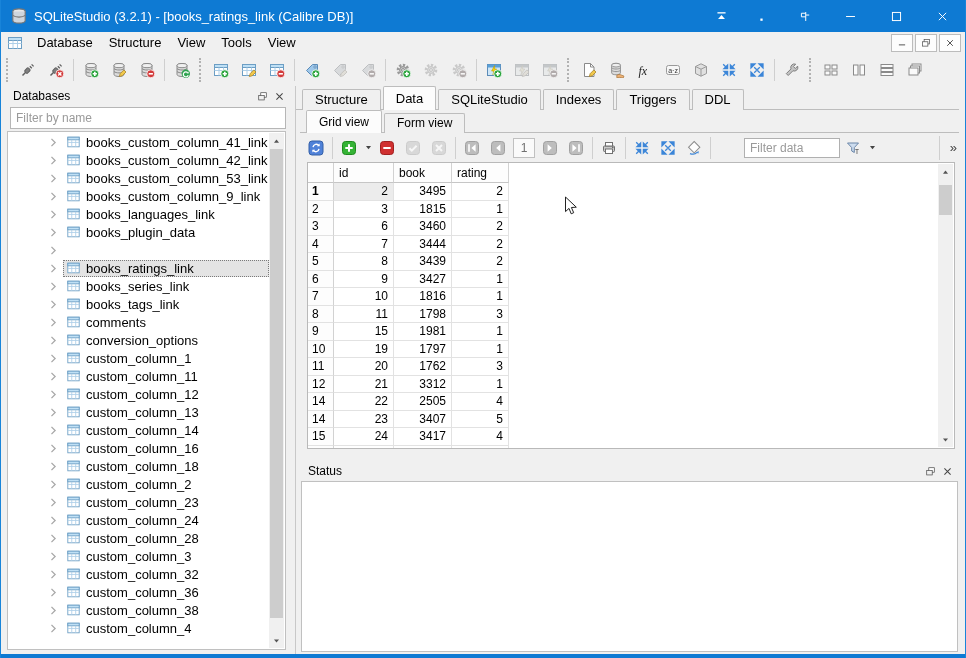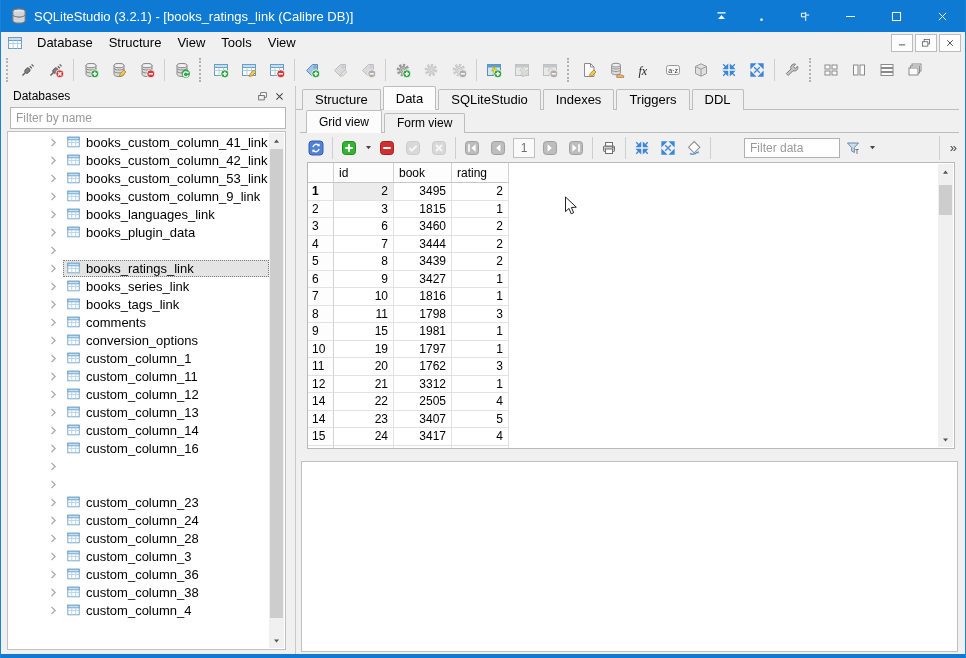--- a/index.html
+++ b/index.html
@@ -844,26 +844,46 @@
                 </span>
                 <span class="tree-label">custom_column_16</span>
               </span>
             </div>
             <div class="tree-row">
               <span class="chev" style="display: inline-flex; align-items: center; justify-content: center;">
                 <svg viewBox="0 0 16 16" xmlns="http://www.w3.org/2000/svg" width="100%" height="100%">
                   <path d="M5.5 3.5L10 8l-4.5 4.5" fill="none" stroke="#a8a8a8" stroke-width="1.6"></path>
                 </svg>
               </span>
-            </div>
-            <div class="tree-row">
-              <span class="chev" style="display: inline-flex; align-items: center; justify-content: center;">
-                <svg viewBox="0 0 16 16" xmlns="http://www.w3.org/2000/svg" width="100%" height="100%">
-                  <path d="M5.5 3.5L10 8l-4.5 4.5" fill="none" stroke="#a8a8a8" stroke-width="1.6"></path>
-                </svg>
+              <span class="tree-sel">
+                <span class="tree-ic" style="display: inline-flex; align-items: center; justify-content: center;">
+                  <svg viewBox="0 0 16 16" xmlns="http://www.w3.org/2000/svg" width="100%" height="100%">
+                    <rect x="1.5" y="2.5" width="13" height="11" fill="#fff" stroke="#6c9ec4"></rect>
+                    <rect x="1.5" y="2.5" width="13" height="3" fill="#bfe0f5" stroke="#6c9ec4"></rect>
+                    <path d="M1.5 8.5h13M6 5.5v8M10.5 5.5v8" stroke="#aecfe8" fill="none"></path>
+                  </svg>
+                </span>
+                <span class="tree-label">custom_column_18</span>
+              </span>
+            </div>
+            <div class="tree-row">
+              <span class="chev" style="display: inline-flex; align-items: center; justify-content: center;">
+                <svg viewBox="0 0 16 16" xmlns="http://www.w3.org/2000/svg" width="100%" height="100%">
+                  <path d="M5.5 3.5L10 8l-4.5 4.5" fill="none" stroke="#a8a8a8" stroke-width="1.6"></path>
+                </svg>
+              </span>
+              <span class="tree-sel">
+                <span class="tree-ic" style="display: inline-flex; align-items: center; justify-content: center;">
+                  <svg viewBox="0 0 16 16" xmlns="http://www.w3.org/2000/svg" width="100%" height="100%">
+                    <rect x="1.5" y="2.5" width="13" height="11" fill="#fff" stroke="#6c9ec4"></rect>
+                    <rect x="1.5" y="2.5" width="13" height="3" fill="#bfe0f5" stroke="#6c9ec4"></rect>
+                    <path d="M1.5 8.5h13M6 5.5v8M10.5 5.5v8" stroke="#aecfe8" fill="none"></path>
+                  </svg>
+                </span>
+                <span class="tree-label">custom_column_2</span>
               </span>
             </div>
             <div class="tree-row">
               <span class="chev" style="display: inline-flex; align-items: center; justify-content: center;">
                 <svg viewBox="0 0 16 16" xmlns="http://www.w3.org/2000/svg" width="100%" height="100%">
                   <path d="M5.5 3.5L10 8l-4.5 4.5" fill="none" stroke="#a8a8a8" stroke-width="1.6"></path>
                 </svg>
               </span>
               <span class="tree-sel">
                 <span class="tree-ic" style="display: inline-flex; align-items: center; justify-content: center;">
@@ -918,20 +938,37 @@
               </span>
               <span class="tree-sel">
                 <span class="tree-ic" style="display: inline-flex; align-items: center; justify-content: center;">
                   <svg viewBox="0 0 16 16" xmlns="http://www.w3.org/2000/svg" width="100%" height="100%">
                     <rect x="1.5" y="2.5" width="13" height="11" fill="#fff" stroke="#6c9ec4"></rect>
                     <rect x="1.5" y="2.5" width="13" height="3" fill="#bfe0f5" stroke="#6c9ec4"></rect>
                     <path d="M1.5 8.5h13M6 5.5v8M10.5 5.5v8" stroke="#aecfe8" fill="none"></path>
                   </svg>
                 </span>
                 <span class="tree-label">custom_column_3</span>
+              </span>
+            </div>
+            <div class="tree-row">
+              <span class="chev" style="display: inline-flex; align-items: center; justify-content: center;">
+                <svg viewBox="0 0 16 16" xmlns="http://www.w3.org/2000/svg" width="100%" height="100%">
+                  <path d="M5.5 3.5L10 8l-4.5 4.5" fill="none" stroke="#a8a8a8" stroke-width="1.6"></path>
+                </svg>
+              </span>
+              <span class="tree-sel">
+                <span class="tree-ic" style="display: inline-flex; align-items: center; justify-content: center;">
+                  <svg viewBox="0 0 16 16" xmlns="http://www.w3.org/2000/svg" width="100%" height="100%">
+                    <rect x="1.5" y="2.5" width="13" height="11" fill="#fff" stroke="#6c9ec4"></rect>
+                    <rect x="1.5" y="2.5" width="13" height="3" fill="#bfe0f5" stroke="#6c9ec4"></rect>
+                    <path d="M1.5 8.5h13M6 5.5v8M10.5 5.5v8" stroke="#aecfe8" fill="none"></path>
+                  </svg>
+                </span>
+                <span class="tree-label">custom_column_32</span>
               </span>
             </div>
             <div class="tree-row">
               <span class="chev" style="display: inline-flex; align-items: center; justify-content: center;">
                 <svg viewBox="0 0 16 16" xmlns="http://www.w3.org/2000/svg" width="100%" height="100%">
                   <path d="M5.5 3.5L10 8l-4.5 4.5" fill="none" stroke="#a8a8a8" stroke-width="1.6"></path>
                 </svg>
               </span>
               <span class="tree-sel">
                 <span class="tree-ic" style="display: inline-flex; align-items: center; justify-content: center;">
@@ -1275,20 +1312,34 @@
           <span class="sc-arrow" style="display: inline-flex; align-items: center; justify-content: center;">
               <svg viewBox="0 0 16 16" xmlns="http://www.w3.org/2000/svg" width="100%" height="100%">
                 <path d="M8 11.5L3.5 6h9z" fill="#555"></path>
               </svg>
             </span>
         </div>
       </div>
 
       <div class="gap"></div>
 
+      <div class="panel-hdr status-hdr">
+        <span class="ph-title">Status</span>
+        <span class="ph-ic" style="display: inline-flex; align-items: center; justify-content: center;">
+            <svg viewBox="0 0 16 16" xmlns="http://www.w3.org/2000/svg" width="100%" height="100%">
+              <rect x="5.5" y="2.5" width="8" height="6.5" fill="#fff" stroke="#444"></rect>
+              <rect x="2.5" y="6.5" width="8" height="6.5" fill="#f0f0f0" stroke="#444"></rect>
+            </svg>
+          </span>
+        <span class="ph-ic" style="display: inline-flex; align-items: center; justify-content: center;">
+            <svg viewBox="0 0 16 16" xmlns="http://www.w3.org/2000/svg" width="100%" height="100%">
+              <path d="M3.5 3.5l9 9M12.5 3.5l-9 9" stroke="#444" stroke-width="1.5"></path>
+            </svg>
+          </span>
+      </div>
       <div class="status-body"></div>
     </div>
   </div>
 
 
   <div class="bottomstrip"></div>
 
   <svg class="cursor" viewBox="0 0 15 21">
     <path d="M1.5 1 L1.5 15.6 L5 12.4 L7.2 17.8 L9.7 16.7 L7.4 11.5 L12.3 11.2 Z" fill="#fff" stroke="#222" stroke-width="1"></path>
   </svg>

